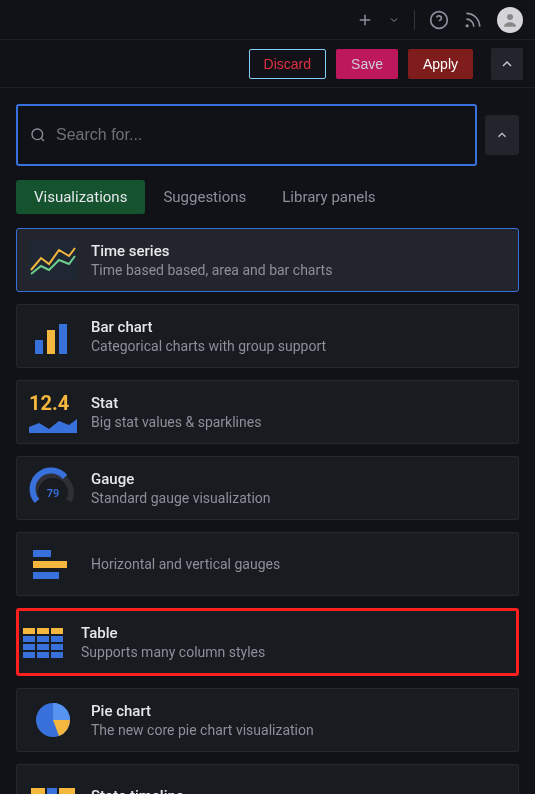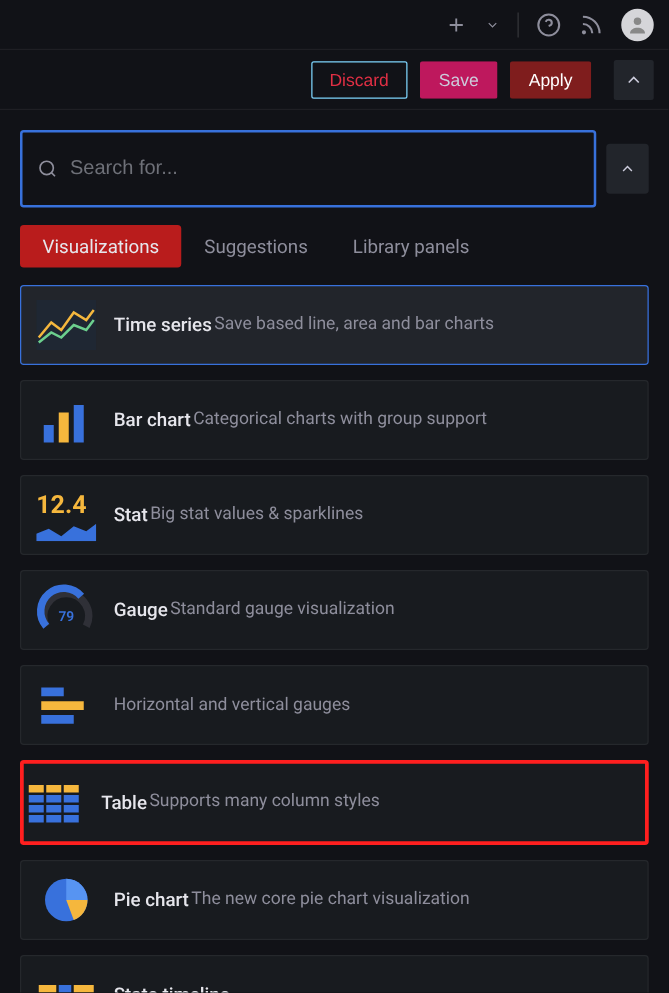--- a/index.html
+++ b/index.html
@@ -79,21 +79,21 @@
 .tabs {
   display: flex; gap: 0; margin-top: 14px;
 }
 .tab {
   padding: 8px 18px;
   font-size: 15px;
   color: #8e8e9c;
   cursor: pointer;
 }
 .tab.active {
-  background: #b91c1c;
+  background: #14532d;
   color: #e6e6ec;
   border-radius: 3px;
 }
 .viz-list {
   margin-top: 14px;
   display: flex;
   flex-direction: column;
   gap: 12px;
 }
 .viz-item {
@@ -111,21 +111,21 @@
   border: 1px solid #3871dc;
 }
 .viz-item.highlighted {
   border: 3px solid #ff1f1f;
   padding: 10px 0;
 }
 .viz-icon {
   width: 48px; height: 42px; flex-shrink: 0;
   display: flex; align-items: center; justify-content: space-between;
 }
-.viz-text { display: flex; gap: 2px; }
+.viz-text { display: flex; flex-direction: column; gap: 2px; }
 .viz-title { color: #e6e6ec; font-size: 15px; font-weight: 500; }
 .viz-desc { color: #8e8e9c; font-size: 14px; }
 </style>
 </head>
 <body>
 
 <div class="topbar">
   <div class="icon">
     <svg width="18" height="18" viewBox="0 0 24 24" fill="none" stroke="currentColor" stroke-width="2">
         <line x1="12" y1="5" x2="12" y2="19"></line>
@@ -198,21 +198,21 @@
     <div class="viz-item selected">
       <div class="viz-icon">
         <svg width="48" height="40" viewBox="0 0 48 40">
           <rect x="0" y="0" width="48" height="40" fill="#1f2733"></rect>
           <polyline points="2,30 12,18 20,24 30,10 40,16 46,8" fill="none" stroke="#f5b73d" stroke-width="2"></polyline>
           <polyline points="2,34 12,26 20,30 30,20 40,24 46,16" fill="none" stroke="#6ccf8e" stroke-width="2"></polyline>
         </svg>
       </div>
       <div class="viz-text">
         <div class="viz-title">Time series</div>
-        <div class="viz-desc">Save based line, area and bar charts</div>
+        <div class="viz-desc">Time based based, area and bar charts</div>
       </div>
     </div>
 
     <div class="viz-item">
       <div class="viz-icon">
         <svg width="48" height="40" viewBox="0 0 48 40">
           <rect x="6" y="24" width="8" height="14" fill="#3871dc"></rect>
           <rect x="18" y="14" width="8" height="24" fill="#f5b73d"></rect>
           <rect x="30" y="8" width="8" height="30" fill="#3871dc"></rect>
         </svg>

